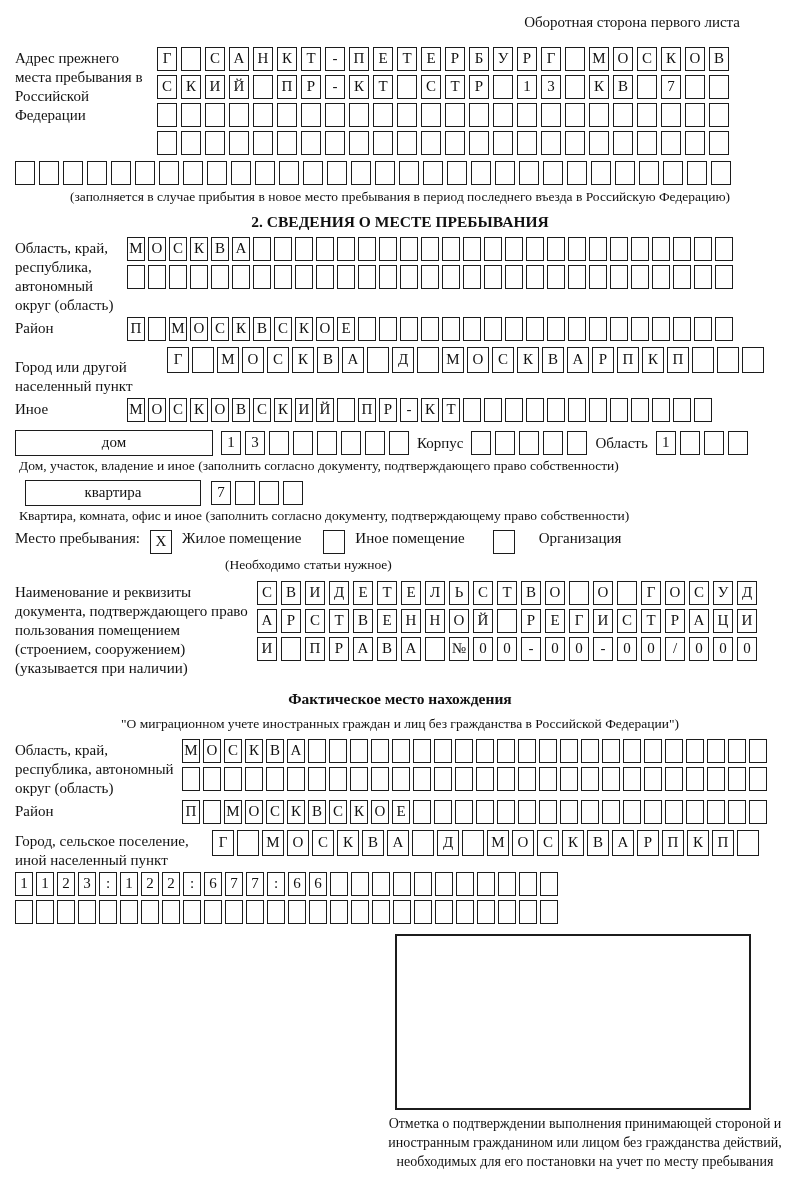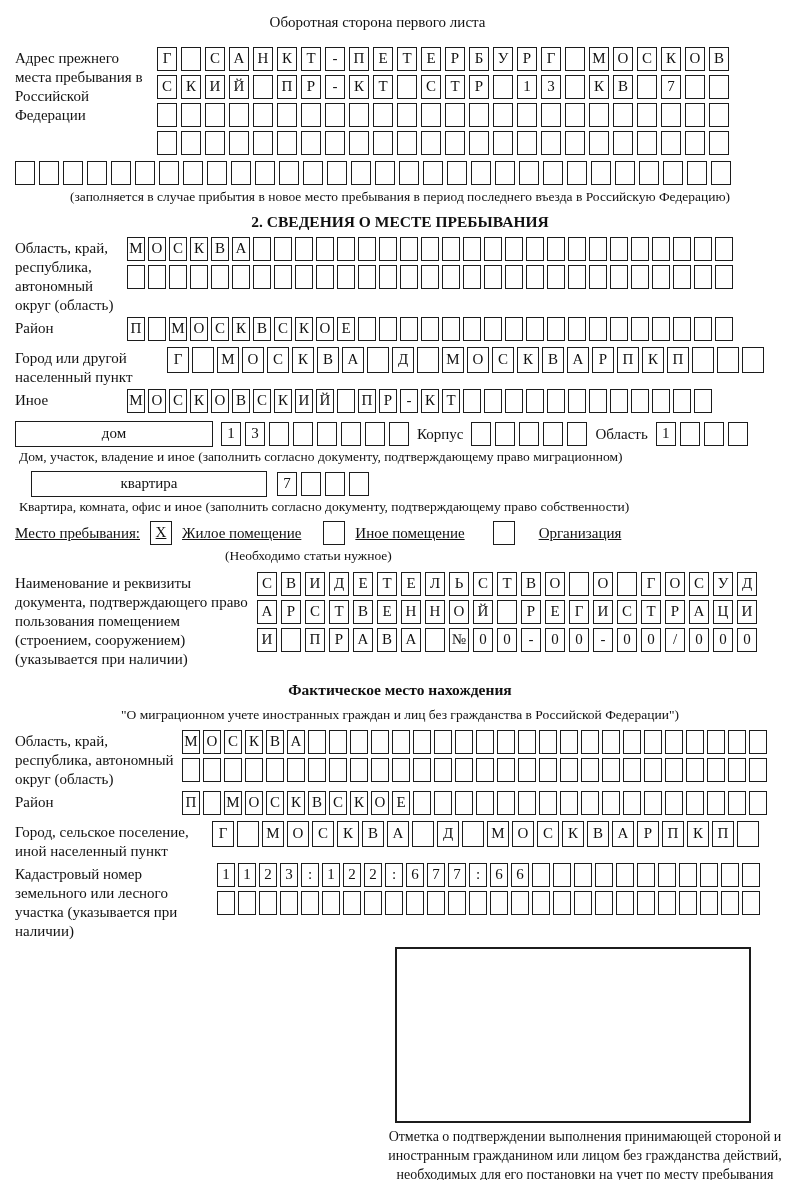--- a/index.html
+++ b/index.html
@@ -2,56 +2,56 @@
 <html><head>
 <meta charset="utf-8">
 <style>
   * { margin:0; padding:0; box-sizing:border-box; }
   html,body { background:#fff; }
   body {
     width:800px; height:1180px; margin:0 auto; padding:14px 15px 10px 15px;
     font-family:"Liberation Serif","DejaVu Serif",serif;
     color:#111; font-size:15px; overflow:hidden;
   }
-  .hdr-note { text-align:center; padding-right:45px; font-size:15px; margin-bottom:16px; }
+  .hdr-note { text-align:right; padding-right:45px; font-size:15px; margin-bottom:16px; }
 
   .frow { display:flex; align-items:flex-start; margin-bottom:2px; }
   .flabel { flex:0 0 auto; font-size:15px; line-height:19px; padding-top:2px; }
   .gridcol { display:flex; flex-direction:column; }
 
   .cells { display:flex; gap:4px; margin-bottom:4px; }
   .cell {
     display:inline-block; width:20px; height:24px; flex:0 0 auto;
     border:1.6px solid #1c1c1c; background:#fff;
     text-align:center; font-size:15px; line-height:21px;
     font-family:"Liberation Serif",serif;
   }
   .cells-sm { gap:3px; } .cells-sm .cell { width:18px; }
   .cells-lg { gap:3px; } .cells-lg .cell { width:22px; height:26px; line-height:23px; }
   .cells-xs { gap:3px; } .cells-xs .cell { width:18px; }
 
-  .w140 { width:142px; } .w110 { width:112px; } .w150 { width:152px; }
+  .w140 { width:142px; } .w110 { width:112px; } .w150 { width:152px;margin-top:9px; }
   .w165 { width:167px; } .w195 { width:197px; } .w200 { width:202px; } .w240 { width:242px; }
 
   .center-note { text-align:center; font-size:13.5px; margin:2px 0 6px 0; }
   .sec-title { text-align:center; font-weight:bold; font-size:15.5px; margin:8px 0 6px 0; }
 
   .boxlabel {
     border:1.6px solid #1c1c1c; height:26px; line-height:23px;
     text-align:center; font-size:15px; flex:0 0 auto;
   }
   .inline-row { display:flex; align-items:center; margin:4px 0 2px 0; }
   .inline-txt { font-size:15px; padding:0 8px;text-align:right; }
   .caption { font-size:13.5px; margin:2px 0 6px 4px; }
 
   .chk {
     display:inline-block; width:22px; height:24px; border:1.6px solid #1c1c1c;
     text-align:center; font-size:15px; line-height:21px; margin:0 10px;
   }
-  .stay-row { display:flex; align-items:center; margin:6px 0 0 0;text-decoration:underline; }
+  .stay-row { display:flex; margin:6px 0 0 0; }
   .stay-hint { font-size:13.5px; margin:3px 0 8px 210px; }
 
   .stamp-box {
     width:356px; height:176px; border:2px solid #1c1c1c; margin:6px 0 4px 380px;
   }
   .stamp-caption {
     width:400px; margin-left:370px; text-align:center; font-size:14px; line-height:19px;
   }
   .notes2 { text-align:center; font-size:13.5px; line-height:19px; margin-bottom:6px; }
 </style>
@@ -393,24 +393,24 @@
       <span class="cell"></span>
     </div>
   <span class="inline-txt">Область</span>
   <div class="cells" style="margin:0">
       <span class="cell">1</span>
       <span class="cell"></span>
       <span class="cell"></span>
       <span class="cell"></span>
     </div>
 </div>
-<div class="caption">Дом, участок, владение и иное (заполнить согласно документу, подтверждающему право миграционном)</div>
+<div class="caption">Дом, участок, владение и иное (заполнить согласно документу, подтверждающего право собственности)</div>
 
 <div class="inline-row">
-  <div class="boxlabel" style="width:236px;margin-left:16px">квартира</div>
+  <div class="boxlabel" style="width:176px;margin-left:10px">квартира</div>
   <div class="cells" style="margin:0 0 0 10px">
       <span class="cell">7</span>
       <span class="cell"></span>
       <span class="cell"></span>
       <span class="cell"></span>
     </div>
 </div>
 <div class="caption">Квартира, комната, офис и иное (заполнить согласно документу, подтверждающему право собственности)</div>
 
 <div class="stay-row">
@@ -626,21 +626,20 @@
       <span class="cell">А</span>
       <span class="cell">Р</span>
       <span class="cell">П</span>
       <span class="cell">К</span>
       <span class="cell">П</span>
       <span class="cell"></span>
     </div>
 </div>
 
 <div class="frow">
-  <div class="flabel w200">Кадастровый номер земельного или лесного участка (указывается при наличии)</div>
   <div class="gridcol">
     <div class="cells cells-xs">
         <span class="cell">1</span>
         <span class="cell">1</span>
         <span class="cell">2</span>
         <span class="cell">3</span>
         <span class="cell">:</span>
         <span class="cell">1</span>
         <span class="cell">2</span>
         <span class="cell">2</span>

